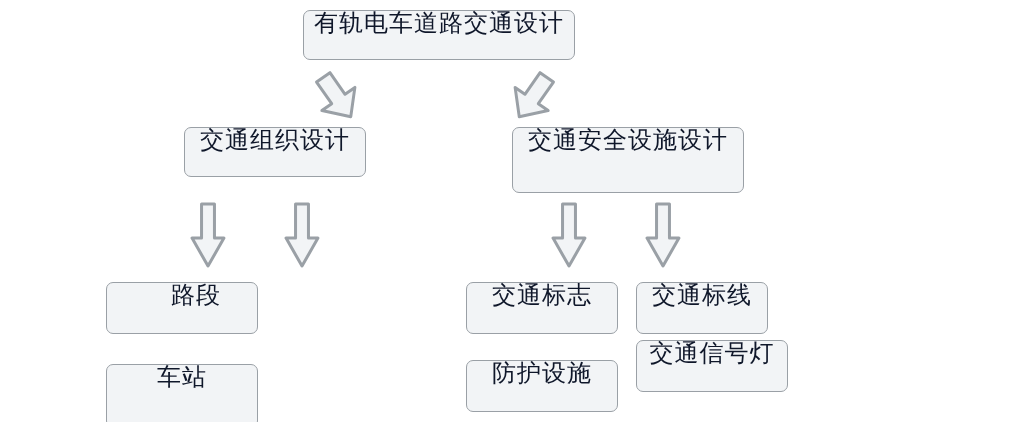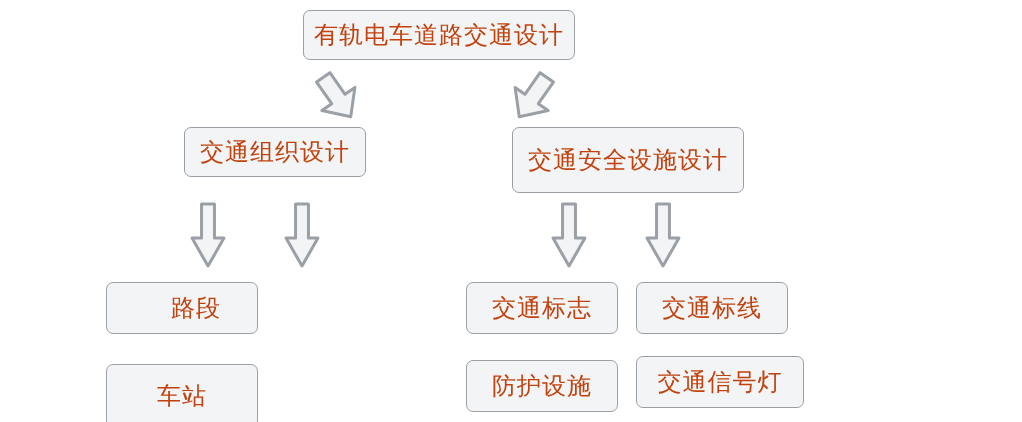--- a/index.html
+++ b/index.html
@@ -21,23 +21,22 @@
     width: 1022px;
     height: 422px;
   }
   .node {
     position: absolute;
     box-sizing: border-box;
     background: #f2f4f6;
     border: 1px solid #9aa0a6;
     border-radius: 7px;
     display: flex;
-    align-items: center;
     justify-content: center;
-    color: #c2410c;
+    color: #0f172a;
     font-size: 24px;
     letter-spacing: 1px;
     white-space: nowrap;
     line-height: 1;
     font-family: "DejaVu Sans", "Liberation Sans", sans-serif;
   }
   .arrow {
     position: absolute;
   }
   .arrow svg {
@@ -87,25 +86,25 @@
     </div>
     <div class="node" style="left: 512px; top: 127px; width: 232px; height: 66px; background: rgb(242, 244, 246); border-color: rgb(154, 160, 166);">
       <span>交通安全设施设计</span>
     </div>
     <div class="node" style="left: 106px; top: 282px; width: 152px; height: 52px; background: rgb(242, 244, 246); border-color: rgb(154, 160, 166); padding-left: 28px;">
       <span>路段</span>
     </div>
     <div class="node" style="left: 466px; top: 282px; width: 152px; height: 52px; background: rgb(242, 244, 246); border-color: rgb(154, 160, 166);">
       <span>交通标志</span>
     </div>
-    <div class="node" style="left: 636px; top: 282px; width: 152px; height: 52px; background: rgb(242, 244, 246); border-color: rgb(154, 160, 166);">
+    <div class="node" style="left: 636px; top: 282px; width: 132px; height: 52px; background: rgb(242, 244, 246); border-color: rgb(154, 160, 166);">
       <span>交通标线</span>
     </div>
     <div class="node" style="left: 106px; top: 364px; width: 152px; height: 64px; background: rgb(242, 244, 246); border-color: rgb(154, 160, 166); font-family: Liberation Serif, serif;">
       <span>车站</span>
     </div>
     <div class="node" style="left: 466px; top: 360px; width: 152px; height: 52px; background: rgb(242, 244, 246); border-color: rgb(154, 160, 166);">
       <span>防护设施</span>
     </div>
-    <div class="node" style="left: 636px; top: 356px; width: 168px; height: 52px; background: rgb(242, 244, 246); border-color: rgb(154, 160, 166);">
+    <div class="node" style="left: 636px; top: 340px; width: 152px; height: 52px; background: rgb(242, 244, 246); border-color: rgb(154, 160, 166);">
       <span>交通信号灯</span>
     </div>
   </div>
 
 </body></html>

